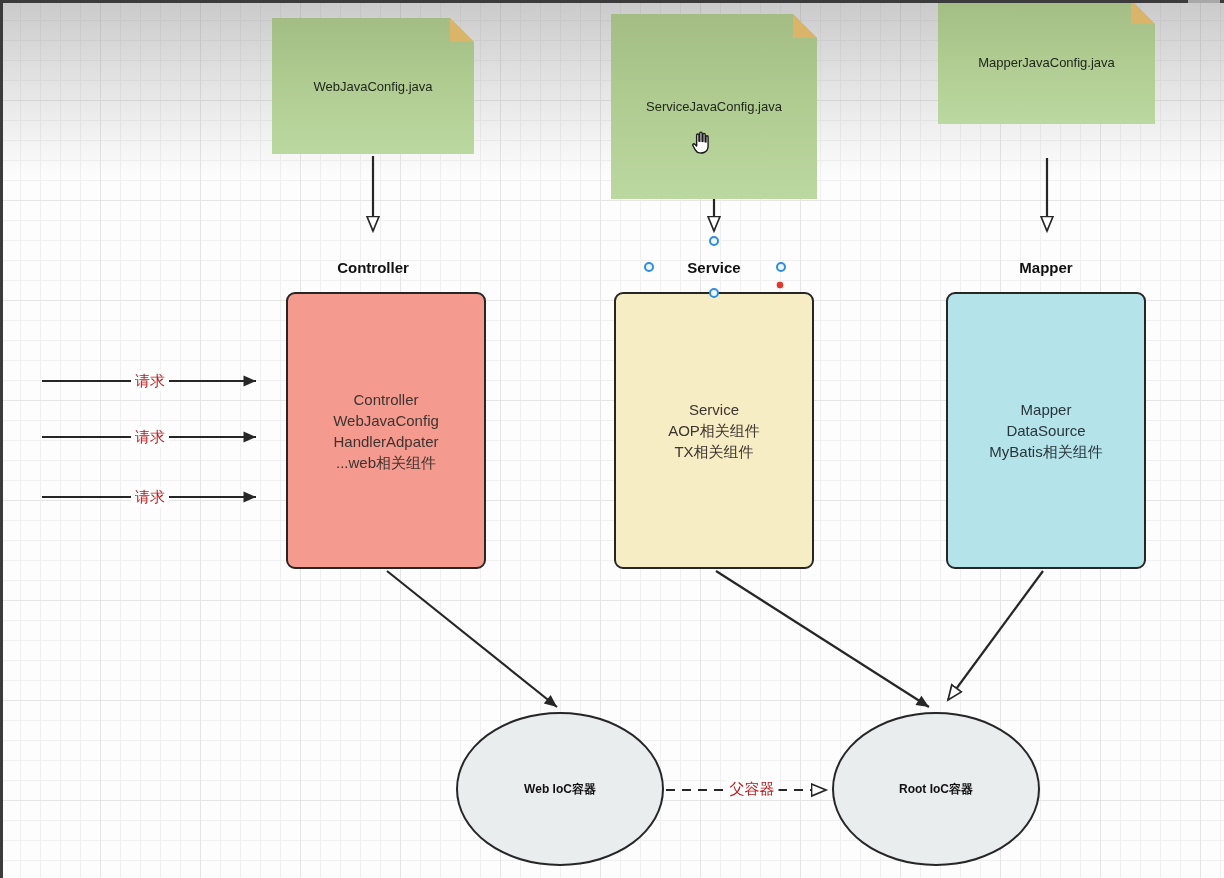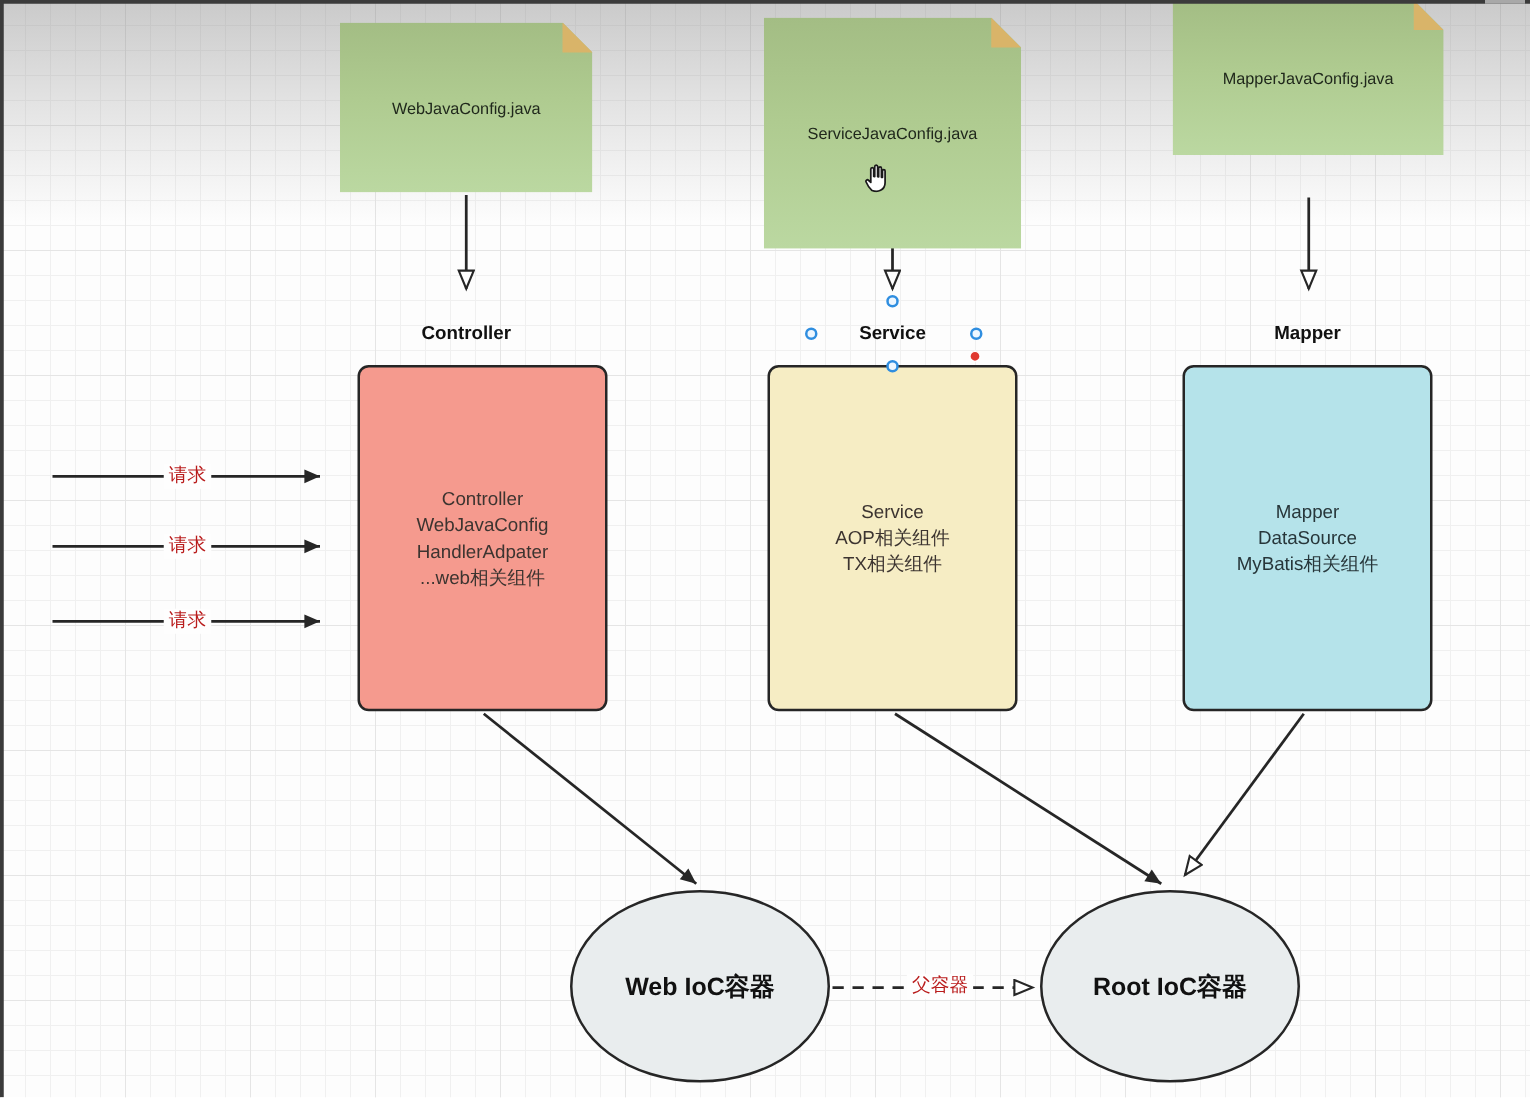--- a/index.html
+++ b/index.html
@@ -49,21 +49,21 @@
 
   .edge-label{
     position:absolute;transform:translate(-50%,-50%);font-size:15px;color:#b91c1c;
     background:#fefefe;padding:0 4px;white-space:nowrap;line-height:20px;
   }
 
   .ioc{
     position:absolute;width:208px;height:154px;border-radius:50%;
     background:var(--ioc_fill,#e9edee);border:2.6px solid var(--stroke,#262626);
     display:flex;align-items:center;justify-content:center;
-    font-weight:bold;font-size:20px;color:#111;
+    font-weight:bold;font-size:12px;color:#111;
   }
 
   .h-dot{position:absolute;transform:translate(-50%,-50%);border-radius:50%;}
   .h-blue{width:10px;height:10px;background:#eef7ff;border:2.2px solid var(--handle_blue,#2f8ee0);}
   .h-red{width:9px;height:9px;background:var(--handle_red,#e0392f);border:1px solid #fff;}
 
   .cursor{position:absolute;pointer-events:none;}
 
   .watermark{
     position:absolute;right:2px;top:845px;font-size:23px;letter-spacing:.5px;

